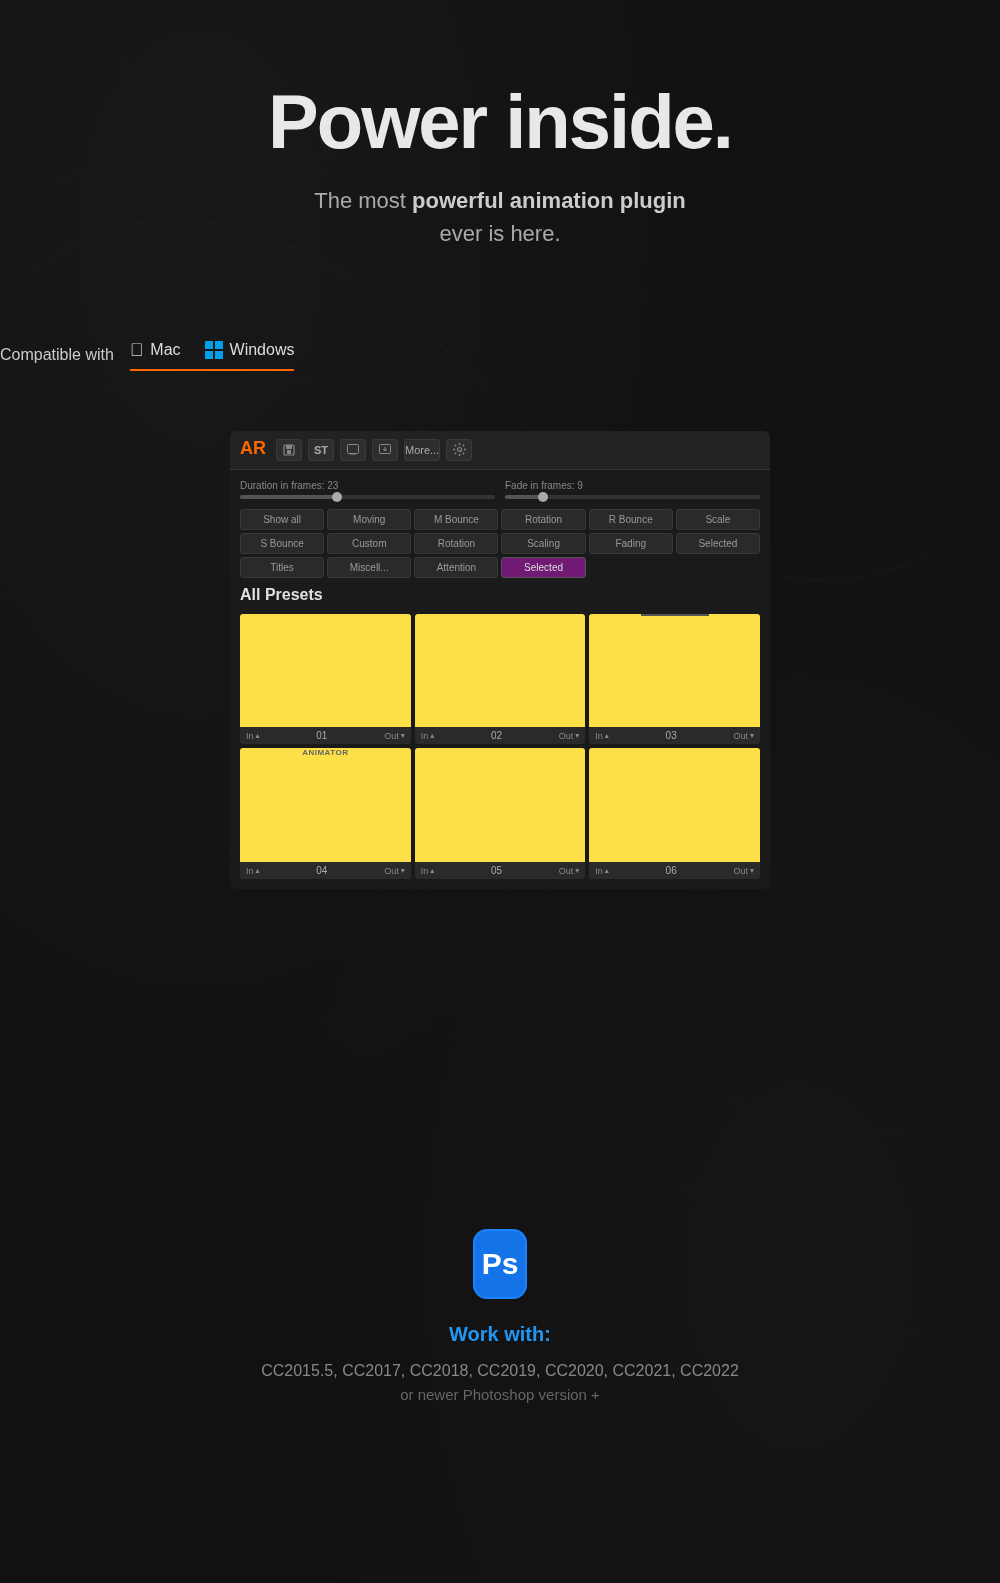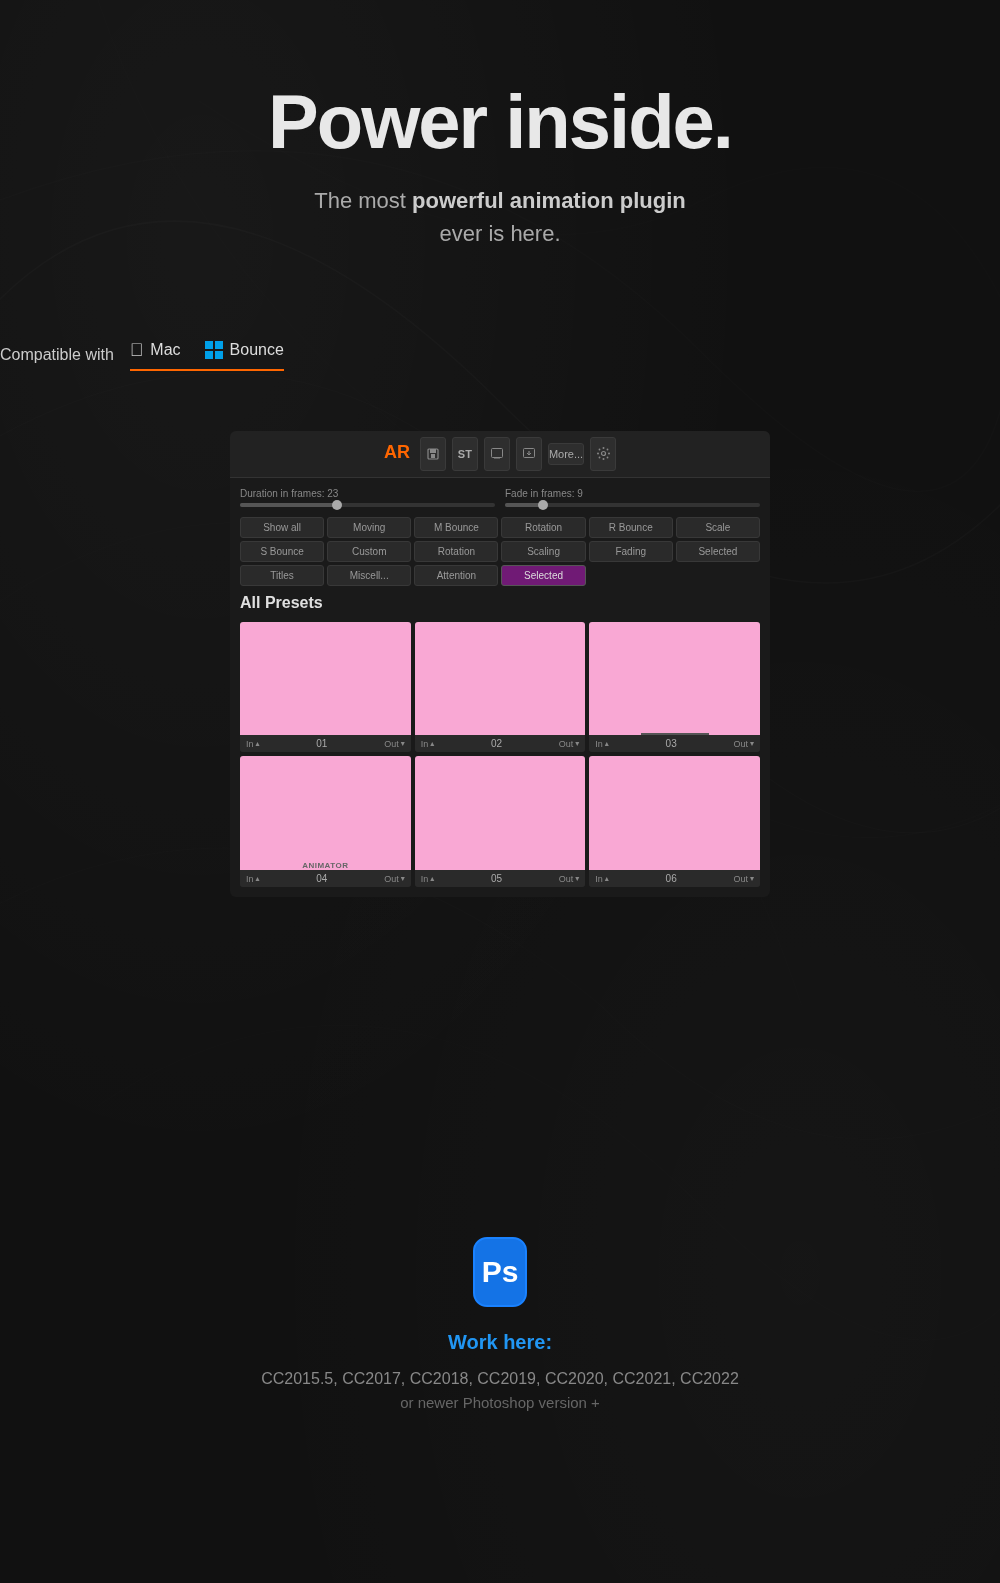--- a/index.html
+++ b/index.html
@@ -132,26 +132,25 @@
       overflow: hidden;
     }
 
     .panel-toolbar {
       background: #222222;
       padding: 6px 10px;
       display: flex;
       align-items: center;
       gap: 6px;
       border-bottom: 1px solid #333;
-      justify-content: center;
     }
 
     .toolbar-btn {
       width: 26px;
-      height: 34px;
+      height: 22px;
       background: #2e2e2e;
       border: 1px solid #3a3a3a;
       border-radius: 3px;
       display: flex;
       align-items: center;
       justify-content: center;
       cursor: pointer;
       font-size: 10px;
       color: #999;
     }
@@ -265,24 +264,24 @@
 
     .preset-item {
       background: #252525;
       border-radius: 3px;
       overflow: hidden;
     }
 
     .preset-preview {
       width: 100%;
       aspect-ratio: 1.5;
-      background: #f9a8d4;
+      background: #fde047;
       position: relative;
       display: flex;
-      align-items: flex-end;
+      align-items: flex-start;
       justify-content: center;
     }
 
     .preset-preview-line {
       width: 40%;
       height: 2px;
       background: #555;
     }
 
     .preset-preview-text {
@@ -421,21 +420,21 @@
         <span class="apple-icon"></span>
         <span>Mac</span>
       </div>
       <div class="compatible-item">
         <span class="windows-icon">
           <span></span>
             <span></span>
             <span></span>
             <span></span>
         </span>
-        <span>Bounce</span>
+        <span>Windows</span>
       </div>
     </div>
   </div>
 
   <div class="plugin-panel-wrapper">
     <div class="plugin-panel">
 
       <div class="panel-toolbar">
 
         <div style="margin-right:4px;">
@@ -588,20 +587,20 @@
       </div>
     </div>
   </div>
 
   <div style="height: 200px;"></div>
 
   <div class="bottom-section">
     <div class="ps-icon">
       <span>Ps</span>
     </div>
-    <div class="work-with-label">Work here:</div>
+    <div class="work-with-label">Work with:</div>
     <div class="versions-text">CC2015.5, CC2017, CC2018, CC2019, CC2020, CC2021, CC2022</div>
     <div class="versions-sub">or newer Photoshop version +</div>
   </div>
 
   <div style="height: 100px;"></div>
 
 </div>
 
 </body></html>

